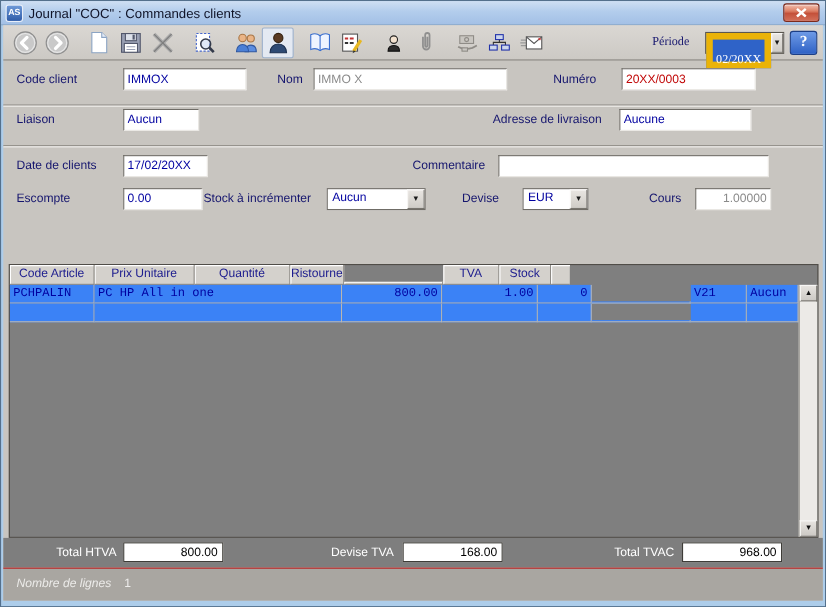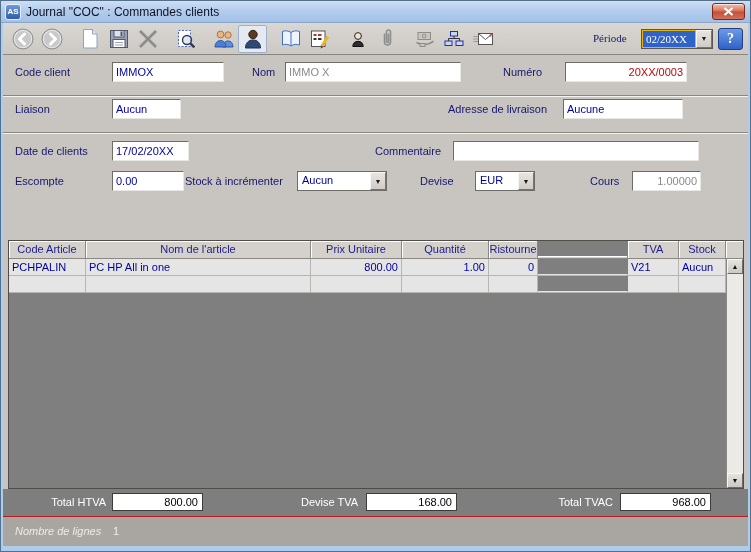--- a/index.html
+++ b/index.html
@@ -18,44 +18,44 @@
   
   .client{position:absolute;top:22px;left:2px;right:2px;bottom:5px;background:#c8c5c0;}
   
   .toolbar{position:absolute;top:0;left:0;right:0;height:32px;background:linear-gradient(#dad7d3,#ccc9c4);
     border-bottom:1px solid #8a8781;display:flex;align-items:center;padding-left:5px;font-family:Liberation Serif, serif;}
   .tbi{width:29px;height:28px;display:flex;align-items:center;justify-content:center;flex:0 0 auto;}
   .tbi.grp{margin-left:9px;}
   .tbi.active{background:#e4e9f2;border:1px solid #9db1cc;border-radius:2px;}
   .period-label{position:absolute;left:590px;top:9px;width:46px;font-size:11px;color:#16166e;}
   .period-combo{position:absolute;left:638px;top:6px;width:72px;height:20px;display:flex;border:1px solid #5a5750;background:#fff;}
-  .period-value{flex:1;background:#2f63c8;color:#fff;font-size:11px;line-height:17px;padding:0 3px;border:1px solid #eab308;}
+  .period-value{flex:1;background:#2f63c8;color:#fff;font-size:11px;line-height:17px;padding:10px 3px;border:6px solid #eab308;}
   .combo-btn{width:16px;background:linear-gradient(#e8e5e1,#cfccc7);border:1px solid;border-color:#f7f6f4 #77746e #77746e #f7f6f4;
     display:flex;align-items:center;justify-content:center;font-size:7px;color:#1a1a1a;}
   .help-btn{position:absolute;left:715px;top:5px;width:25px;height:22px;border:1px solid #1d3f86;border-radius:3px;
     background:linear-gradient(#6e9ae6,#2f62c5);color:#fff;font-weight:bold;font-size:14px;display:flex;align-items:center;justify-content:center;}
   
   .form{position:absolute;top:32px;left:0;right:0;height:185px;}
   .groove{position:absolute;left:0;right:0;height:2px;border-top:1px solid #8a8781;border-bottom:1px solid #f4f3f0;}
   .lbl{position:absolute;font-size:11px;color:#16166e;white-space:nowrap;}
   .fld{position:absolute;height:20px;background:#fff;border:1px solid;border-color:#6f6c66 #e9e7e3 #e9e7e3 #6f6c66;
     font-family:inherit;font-size:11px;color:#0000a0;padding:2px 3px;outline:none;}
   .fld.dim{color:#8a8a8a;}
-  .fld.red{color:#c00505;text-align:right;}
+  .fld.red{color:#c00505;}
   .fld.rt{text-align:right;}
   .combo{position:absolute;height:20px;display:flex;border:1px solid #6f6c66;background:#fff;}
   .combo .val{flex:1;font-size:11px;color:#0000a0;line-height:17px;padding:0 4px;}
   
   .table-area{position:absolute;top:217px;left:5px;width:736px;height:249px;border:1px solid #504d48;background:#7f7f7f;}
   .hrow{display:flex;height:18px;}
   .th{background:#d4d1cc;border-right:1px solid #8c8984;border-bottom:1px solid #8c8984;box-shadow:inset 1px 1px 0 #fff;
     color:#1c1c8e;font-size:11px;text-align:center;line-height:17px;overflow:hidden;flex:0 0 auto;}
   .trow{display:flex;height:17px;width:717px;}
-  .td{background:#e5e5e5;border-right:1px solid #b9b6b1;border-bottom:1px solid #b9b6b1;font-size:11px;color:#0000a0;
-    line-height:16px;padding:0 3px;overflow:hidden;flex:0 0 auto;}
+  .td{background:#3b82f6;border-right:1px solid #b9b6b1;border-bottom:1px solid #b9b6b1;font-size:11px;color:#0000a0;
+    line-height:16px;padding:0 3px;overflow:hidden;flex:0 0 auto;font-family:Liberation Mono, monospace;}
   .td.rt{text-align:right;}
   .c0{width:77px;} .c1{width:225px;} .c2{width:91px;} .c3{width:87px;} .c4{width:49px;} .c5{width:90px;margin-top:15px;} .c6{width:51px;} .c7{width:47px;}
   .hstub{width:17px;background:#d4d1cc;box-shadow:inset 1px 1px 0 #fff;border-bottom:1px solid #8c8984;}
   .vscroll{position:absolute;right:0;top:18px;bottom:0;width:17px;background:#eceae7;border-left:1px solid #8c8984;}
   .sbtn{position:absolute;left:0;width:16px;height:15px;background:linear-gradient(#e6e3df,#ccc9c4);
     border:1px solid;border-color:#f7f6f4 #6f6c66 #6f6c66 #f7f6f4;font-size:7px;color:#111;display:flex;align-items:center;justify-content:center;}
   .sbtn.up{top:0;} .sbtn.down{bottom:0;}
   
   .totals{position:absolute;top:466px;left:0;right:0;height:27px;background:#7e7e7e;}
   .tot-lbl{position:absolute;top:7px;font-size:11px;color:#fff;text-align:right;}
@@ -233,21 +233,20 @@
         <span class="val">EUR</span>
         <span class="combo-btn">▼</span>
       </span>
       <span class="lbl" style="left:587px;top:120px">Cours</span>
       <input class="fld dim rt" style="left: 629px; top: 116px; width: 69px;" readonly="" value="1.00000">
     </div>
 
     <div class="table-area">
       <div class="hrow">
         <span class="th c0">Code Article</span>
-        <span class="th c1">Nom de l'article</span>
         <span class="th c2">Prix Unitaire</span>
         <span class="th c3">Quantité</span>
         <span class="th c4">Ristourne</span>
         <span class="th c5">Montant</span>
         <span class="th c6">TVA</span>
         <span class="th c7">Stock</span>
         <span class="hstub"></span>
       </div>
       <div class="trow">
         <span class="td c0">PCHPALIN</span>

